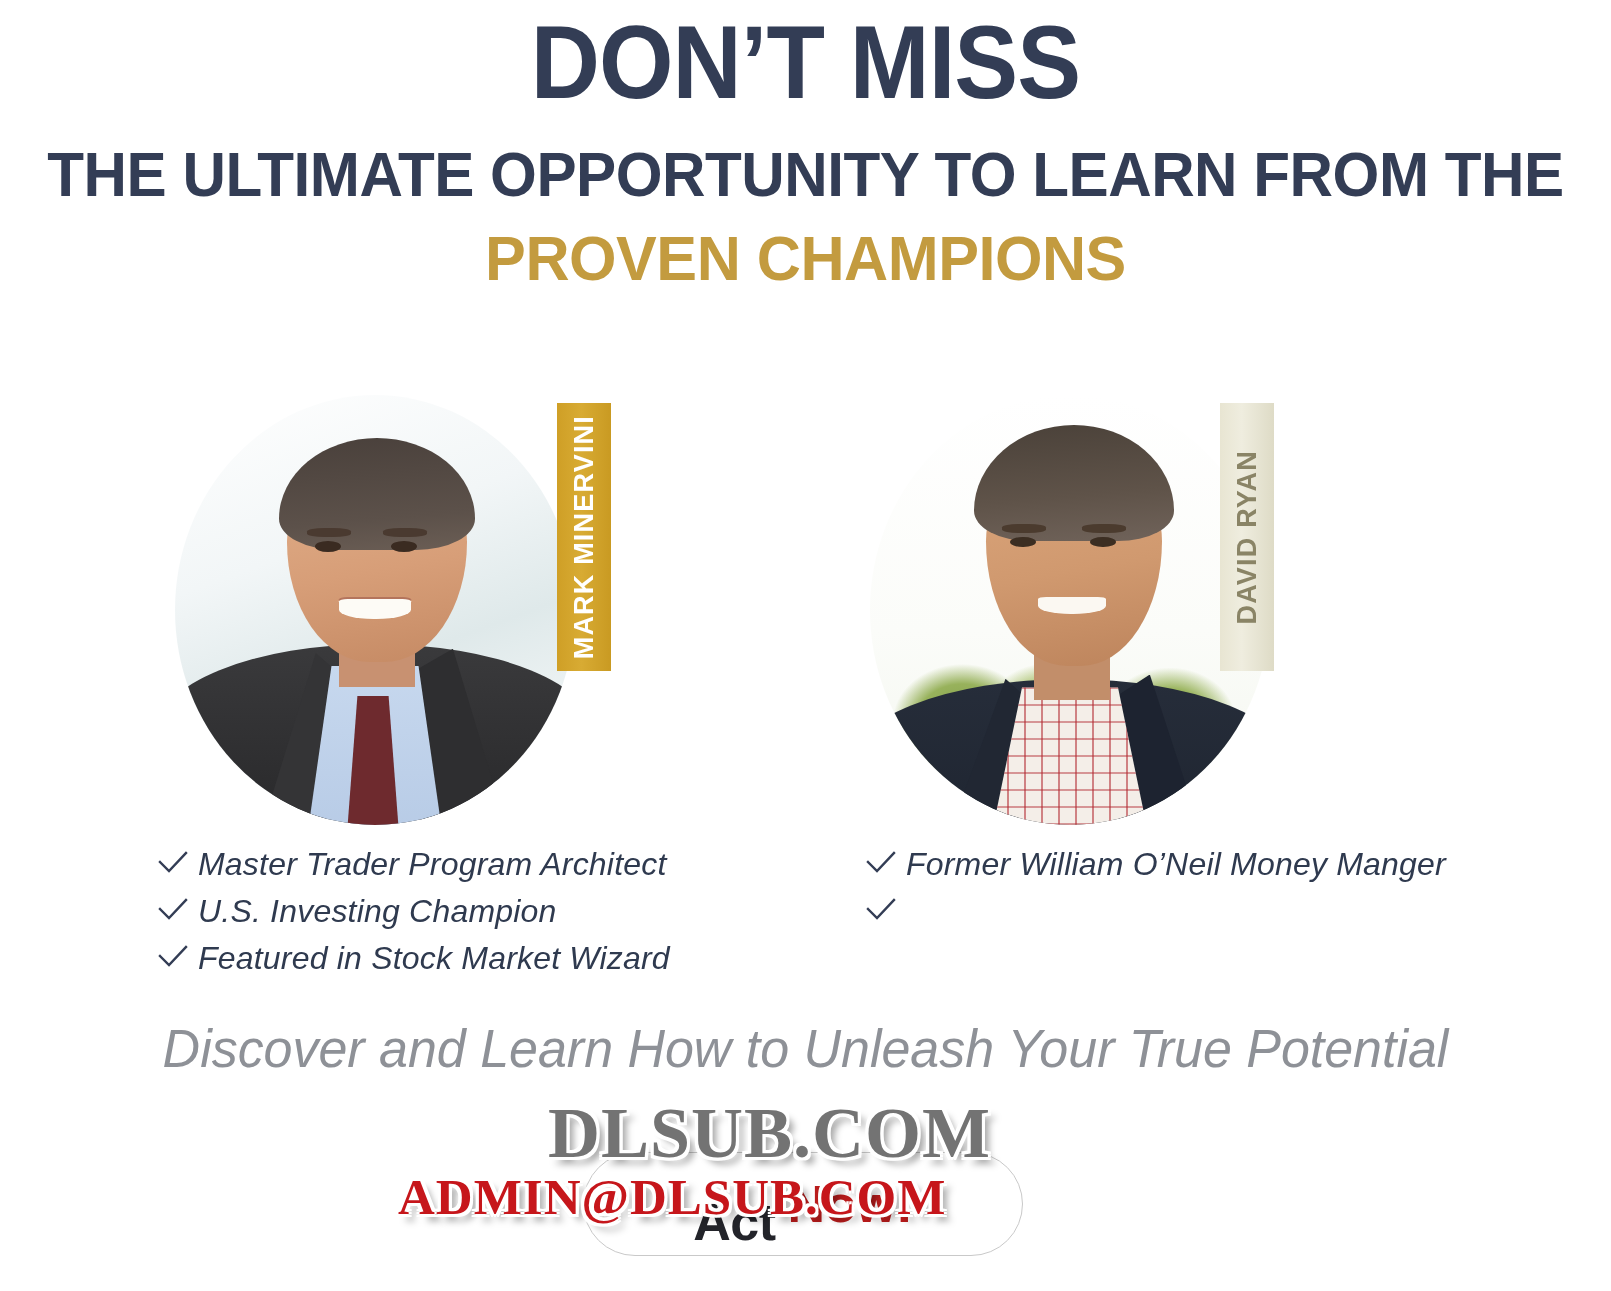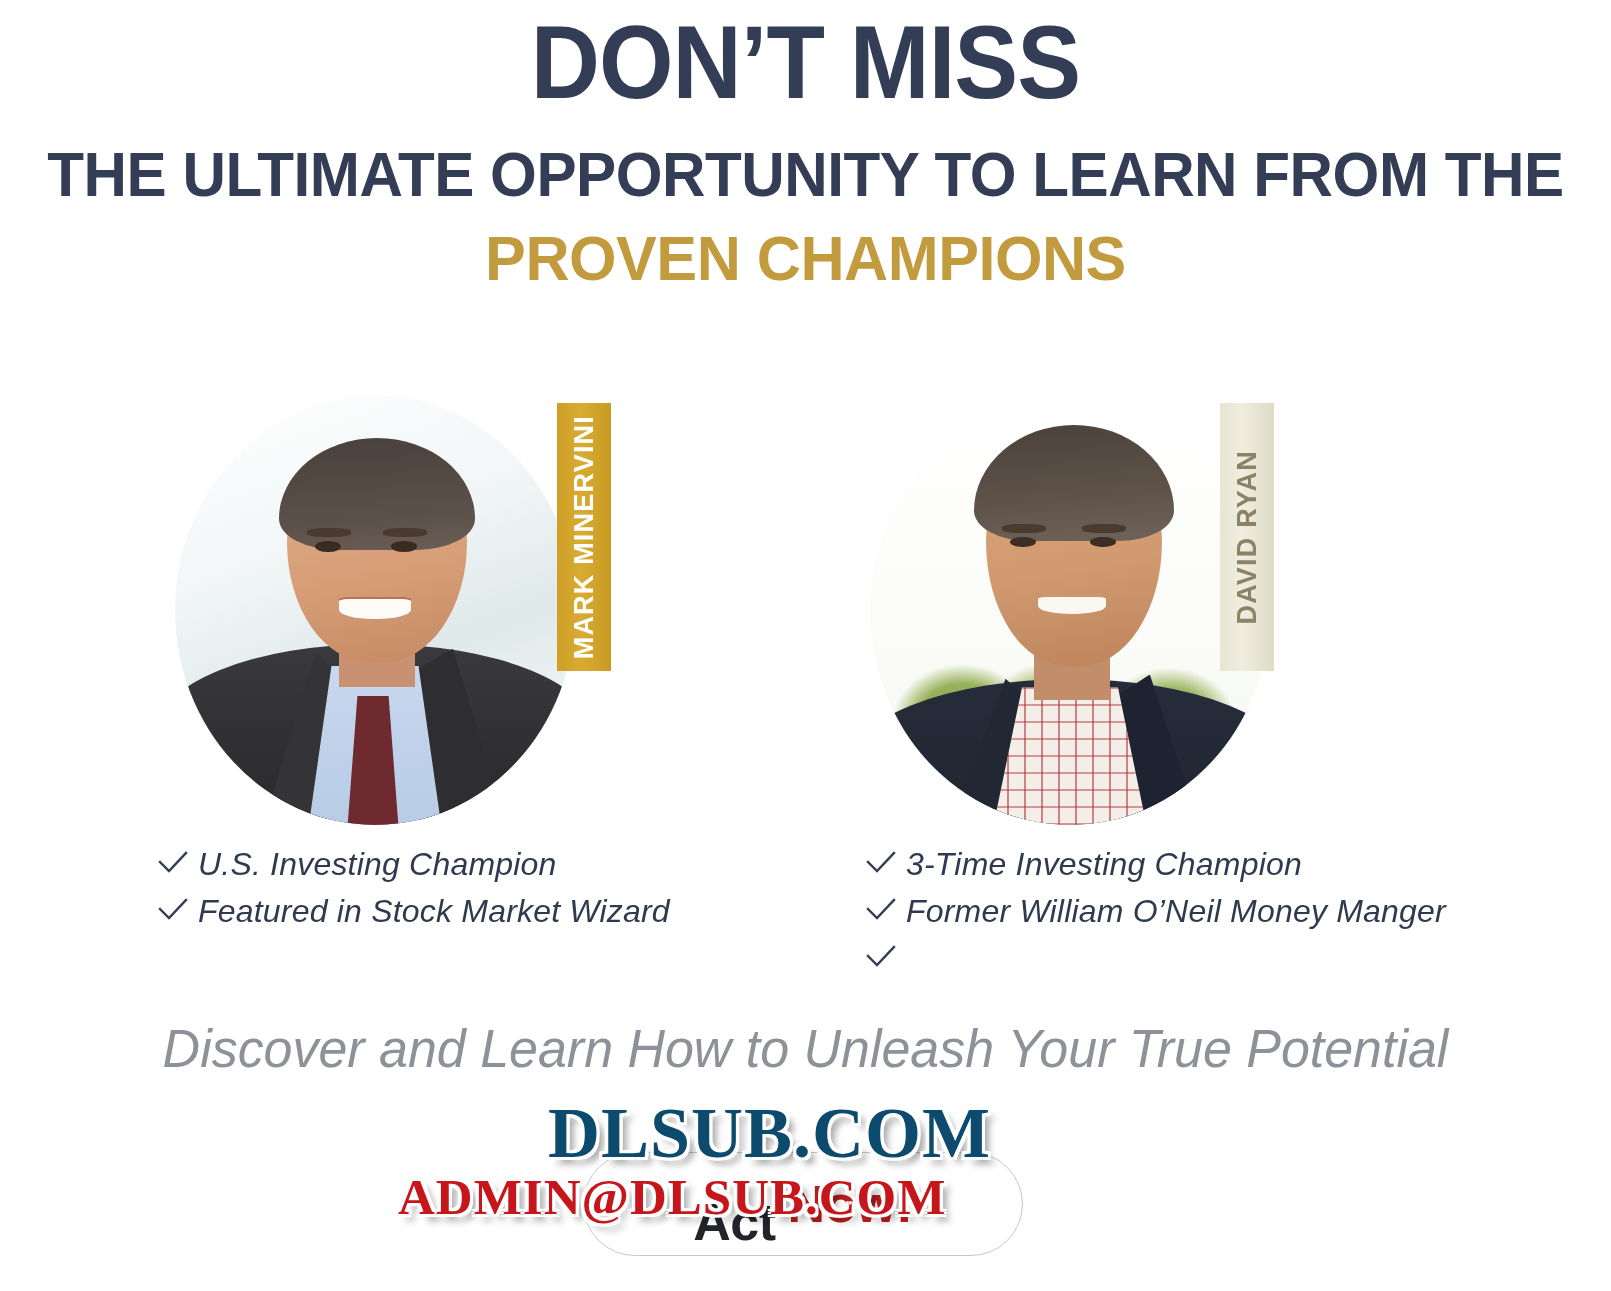--- a/index.html
+++ b/index.html
@@ -373,21 +373,21 @@
       -3px 0 0 #ffffff,  3px 0 0 #ffffff,
        0 -3px 0 #ffffff, 0  3px 0 #ffffff,
       -3px -3px 0 #ffffff, 3px -3px 0 #ffffff,
       -3px 3px 0 #ffffff, 3px 3px 0 #ffffff,
        7px 7px 7px rgba(0,0,0,.35);
   }
   .wm-site {
     left: 548px;
     top: 1092px;
     font-size: 72px;
-    color: #0c4a6e;
+    color: #737373;
   }
   .wm-mail {
     left: 398px;
     top: 1168px;
     font-size: 51px;
     color: #c6161b;
   }
 </style>
 </head>
 <body>
@@ -456,55 +456,55 @@
 
 <div class="bullets">
 
   <div class="bullet-col bullet-col-left">
     <div class="bullet-row">
       <span class="check-icon">
         <svg width="30" height="24" viewBox="0 0 30 24">
             <path d="M2 11 L11 20 L28 2" fill="none" stroke="#333d55" stroke-width="2.4" stroke-linecap="square"></path>
           </svg>
       </span>
+      <span class="bullet-text">Master Trader Program Architect</span>
+    </div>
+    <div class="bullet-row">
+      <span class="check-icon">
+        <svg width="30" height="24" viewBox="0 0 30 24">
+            <path d="M2 11 L11 20 L28 2" fill="none" stroke="#333d55" stroke-width="2.4" stroke-linecap="square"></path>
+          </svg>
+      </span>
       <span class="bullet-text">U.S. Investing Champion</span>
     </div>
     <div class="bullet-row">
       <span class="check-icon">
         <svg width="30" height="24" viewBox="0 0 30 24">
             <path d="M2 11 L11 20 L28 2" fill="none" stroke="#333d55" stroke-width="2.4" stroke-linecap="square"></path>
           </svg>
       </span>
       <span class="bullet-text">Featured in Stock Market Wizard</span>
     </div>
   </div>
 
   <div class="bullet-col bullet-col-right">
     <div class="bullet-row">
       <span class="check-icon">
         <svg width="30" height="24" viewBox="0 0 30 24">
             <path d="M2 11 L11 20 L28 2" fill="none" stroke="#333d55" stroke-width="2.4" stroke-linecap="square"></path>
           </svg>
       </span>
-      <span class="bullet-text">3-Time Investing Champion</span>
+      <span class="bullet-text">Former William O’Neil Money Manger</span>
     </div>
     <div class="bullet-row">
       <span class="check-icon">
         <svg width="30" height="24" viewBox="0 0 30 24">
             <path d="M2 11 L11 20 L28 2" fill="none" stroke="#333d55" stroke-width="2.4" stroke-linecap="square"></path>
           </svg>
       </span>
-      <span class="bullet-text">Former William O’Neil Money Manger</span>
-    </div>
-    <div class="bullet-row">
-      <span class="check-icon">
-        <svg width="30" height="24" viewBox="0 0 30 24">
-            <path d="M2 11 L11 20 L28 2" fill="none" stroke="#333d55" stroke-width="2.4" stroke-linecap="square"></path>
-          </svg>
-      </span>
     </div>
   </div>
 
 </div>
 
 <div class="tagline">Discover and Learn How to Unleash Your True Potential</div>
 
 <div class="cta-button">
   <span class="cta-label cta-act">Act</span>
   <span class="cta-label cta-now">Now!</span>

